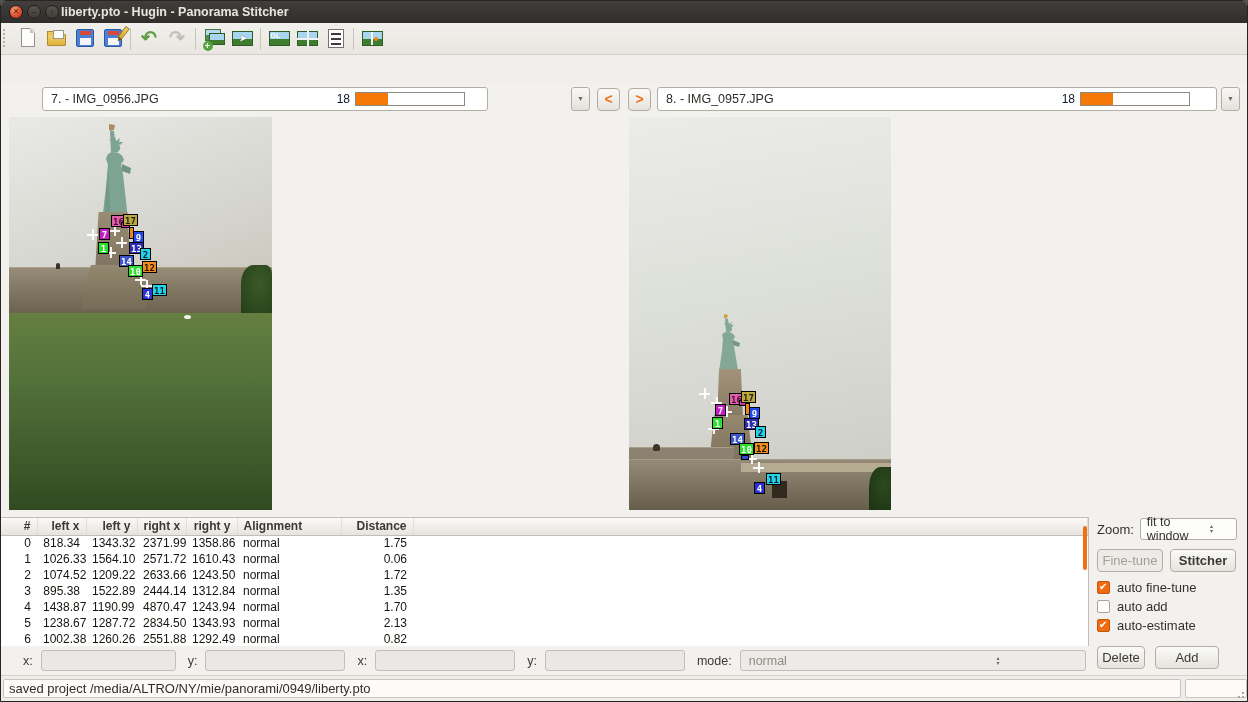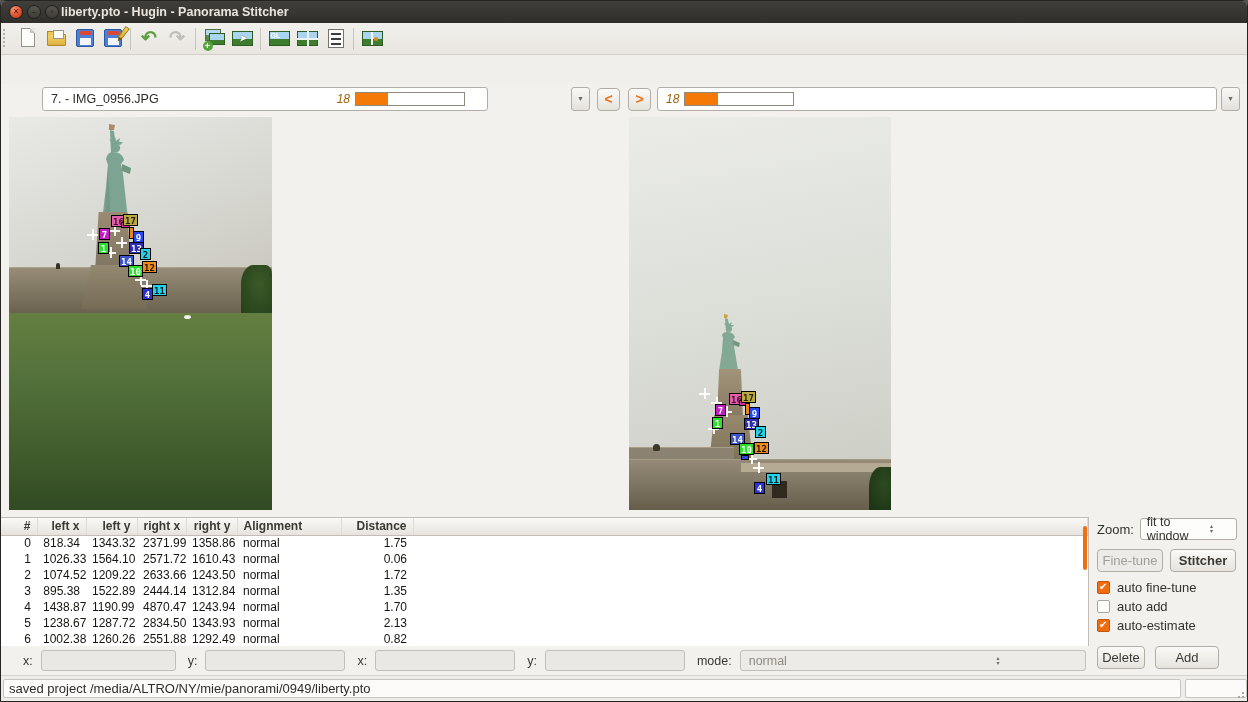--- a/index.html
+++ b/index.html
@@ -63,21 +63,21 @@
        border-radius:4px 4px 0 0;background:linear-gradient(#e7e4df,#d5d2cb);
        font-size:13px;color:#43413c;line-height:23px;}
   .tab.active{height:28px;line-height:27px;background:#f3f1ee;font-weight:bold;color:#2d2c28;
               margin-bottom:-1px;border-color:#a8a49c;}
   
   .main{position:absolute;left:0;top:83px;right:0;bottom:26px;background:#f3f1ee;}
   
   .entry{position:absolute;top:3px;height:24px;background:#fff;border:1px solid #b2aea6;border-radius:3px;
          display:flex;align-items:center;font-size:12.5px;color:#2d2c28;padding:0 8px;}
   .entry .fname{flex:1;}
-  .entry .cnt{margin-right:5px;font-size:12px;color:#a16207;font-style:italic;}
+  .entry .cnt{margin-right:5px;font-size:12px;color:#0f172a;}
   .pbar{width:110px;height:14px;border:1px solid #8d897f;background:#fff;}
   .pfill{height:100%;background:#f57906;}
   .ddbtn{position:absolute;top:3px;width:19px;height:24px;border:1px solid #b2aea6;border-radius:3px;
          background:linear-gradient(#f9f8f6,#e4e1db);text-align:center;line-height:22px;font-size:7px;color:#6e6a63;}
   .navbtn{position:absolute;top:4px;width:23px;height:23px;border:1px solid #b2aea6;border-radius:4px;
           background:linear-gradient(#fafaf8,#e6e3dd);text-align:center;line-height:20px;
           font-size:14px;font-weight:bold;color:#ed6f12;}
   
   .photo{position:absolute;top:33px;height:393px;overflow:hidden;background:#d5d5cf;}
   .photo .layer{position:absolute;}
@@ -204,20 +204,21 @@
       <span class="fname">7. - IMG_0956.JPG</span>
       <span class="cnt">18</span>
       <span class="pbar" style="margin-right:14px;">
           <span class="pfill" style="display: block; width: 30%;"></span>
         </span>
     </div>
     <div class="ddbtn" style="left:570px;">▼</div>
     <div class="navbtn" style="left:596px;">&lt;</div>
     <div class="navbtn" style="left:627px;">&gt;</div>
     <div class="entry" style="left:656px;width:560px;">
+      <span class="fname">8. - IMG_0957.JPG</span>
       <span class="cnt">18</span>
       <span class="pbar" style="margin-right:18px;">
           <span class="pfill" style="display: block; width: 30%;"></span>
         </span>
     </div>
     <div class="ddbtn" style="left:1220px;">▼</div>
 
     <div class="photo" style="left:8px;width:263px;">
       <div class="layer" style="left:0;top:0;width:263px;height:200px;background:linear-gradient(160deg,#e9eae6 0%,#d6d6d0 55%,#c6c2b6 100%);"></div>
       <svg class="layer" style="left:76px;top:6px;" width="58" height="112" viewBox="0 0 58 112">

